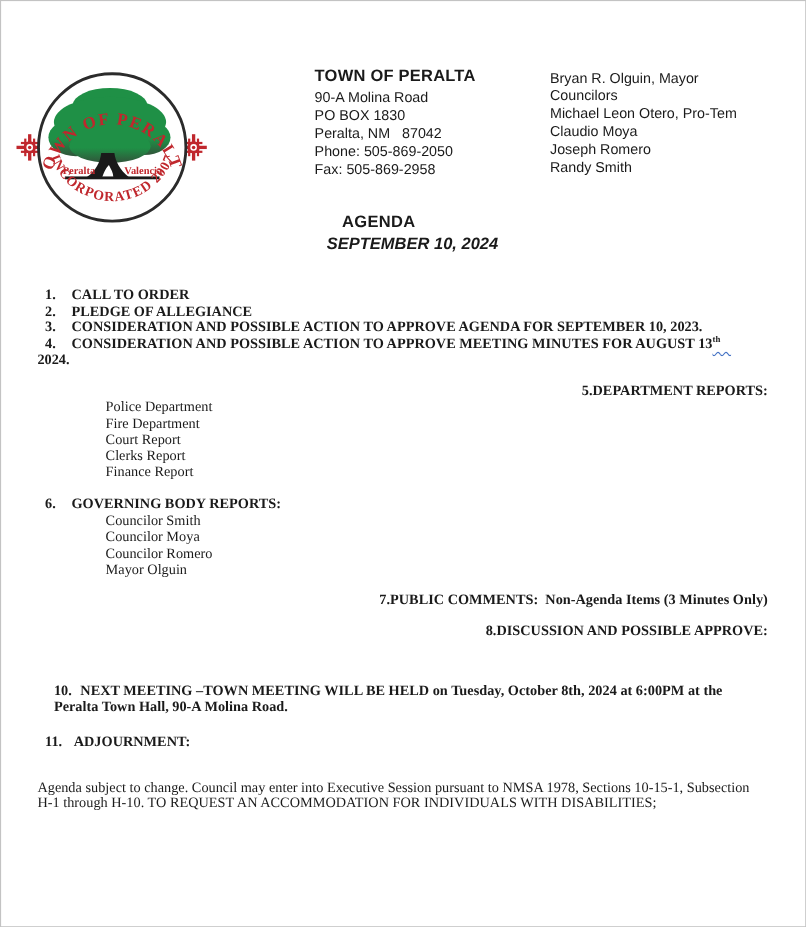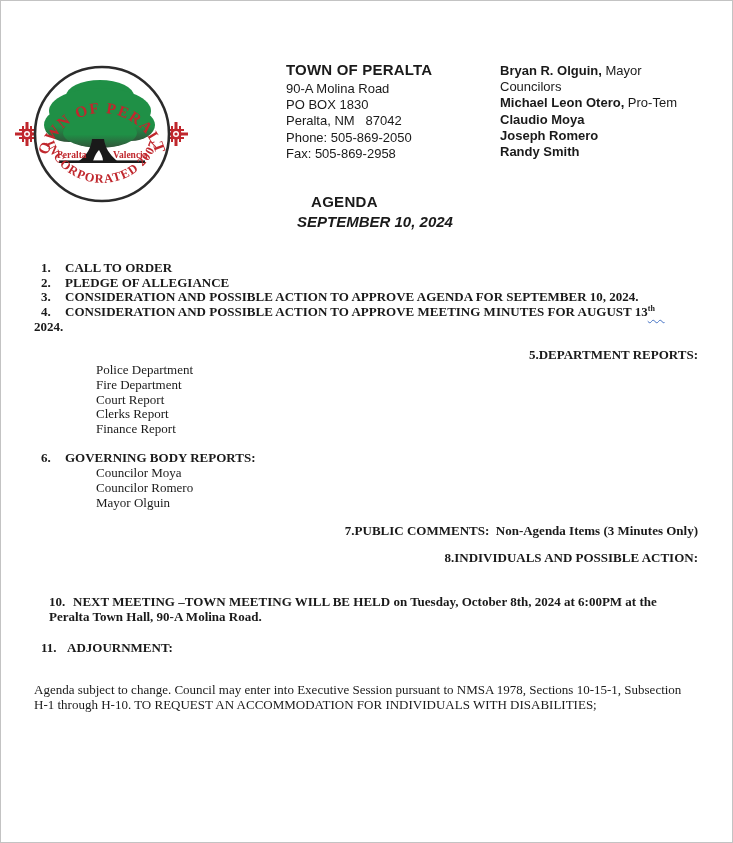--- a/index.html
+++ b/index.html
@@ -12,42 +12,42 @@
 
   
   .logo { position:absolute; left:12px; top:48px; width:178px; height:168px; }
 
   
   .hdr-center { position:absolute; left:285px; top:60px; font-family:"Liberation Sans",sans-serif; }
   .hdr-center .town { font-size:15px; font-weight:bold; letter-spacing:.2px; margin-bottom:3px; }
   .hdr-center .addr { font-size:13px; line-height:16.2px; }
   .hdr-right { position:absolute; left:499px; top:62px; font-family:"Liberation Sans",sans-serif;
                font-size:13px; line-height:16.2px; }
-  .hdr-right b { font-weight:bold; }
+  .hdr-right b { font-weight:normal; }
 
   
   .title-agenda { position:absolute; left:310px; top:192px; font-family:"Liberation Sans",sans-serif;
                   font-size:15px; font-weight:bold; letter-spacing:.3px; }
   .title-date   { position:absolute; left:296px; top:212px; font-family:"Liberation Sans",sans-serif;
                   font-size:15px; font-weight:bold; font-style:italic; }
 
   
   .body-col { position:absolute; left:33px; top:260px; width:664px; font-size:13px; line-height:14.7px; }
   .item { font-weight:bold; margin-left:7px; }
   .item .num { display:inline-block; min-width:24px; }
   .nowrap { white-space:nowrap; }
   .wrapline { font-weight:bold; margin-left:0; }
   sup.ord { font-size:8px; vertical-align:super; line-height:0; }
   .squiggle { text-decoration-line:underline; text-decoration-style:wavy;
               text-decoration-color:#4472c4; text-decoration-thickness:1px; text-underline-offset:3px; }
   .sublist { margin:1px 0 0 62px; font-weight:normal; }
   .sublist div { line-height:14.7px; }
   .mt13 { margin-top:13px;text-align:right; }
   .mt14 { margin-top:14px;font-family:Liberation Serif, serif; }
-  .mt29 { margin-top:29px; }
+  .mt29 { margin-top:40px; }
   .mt17 { margin-top:17px; }
   .item-10 { margin-left:15px; }
   .footer-note { margin-top:27px; font-weight:normal; }
 </style>
 </head>
 <body>
 
 <div class="page">
 
   <svg class="logo" viewBox="0 0 178 168">
@@ -127,44 +127,45 @@
 
   <div class="title-agenda">AGENDA</div>
   <div class="title-date">SEPTEMBER 10, 2024</div>
 
   <div class="body-col">
 
     <div class="item"><span class="num">1.</span><span>CALL TO ORDER</span></div>
 
     <div class="item"><span class="num">2.</span><span>PLEDGE OF ALLEGIANCE</span></div>
 
-    <div class="item nowrap"><span class="num">3.</span><span>CONSIDERATION AND POSSIBLE ACTION TO APPROVE AGENDA FOR SEPTEMBER 10, 2024.</span></div>
+    <div class="item nowrap"><span class="num">3.</span><span>CONSIDERATION AND POSSIBLE ACTION TO APPROVE AGENDA FOR SEPTEMBER 10, 2023.</span></div>
 
     <div class="item nowrap"><span class="num">4.</span><span>CONSIDERATION AND POSSIBLE ACTION TO APPROVE MEETING MINUTES FOR AUGUST 13</span><span class="squiggle"><sup class="ord">th</sup>&nbsp;&nbsp;&nbsp;</span></div>
     <div class="wrapline">2024.</div>
 
     <div class="item mt13"><span class="num">5.</span><span>DEPARTMENT REPORTS:</span></div>
     <div class="sublist">
       <div>Police Department</div>
       <div>Fire Department</div>
       <div>Court Report</div>
       <div>Clerks Report</div>
       <div>Finance Report</div>
     </div>
 
     <div class="item mt14"><span class="num">6.</span><span>GOVERNING BODY REPORTS:</span></div>
     <div class="sublist">
+      <div>Councilor Smith</div>
       <div>Councilor Moya</div>
       <div>Councilor Romero</div>
       <div>Mayor Olguin</div>
     </div>
 
     <div class="item mt13"><span class="num">7.</span><span>PUBLIC COMMENTS:&nbsp; Non-Agenda Items (3 Minutes Only)</span></div>
 
-    <div class="item mt13" style="margin-left:0;"><span class="num" style="min-width:20px;">8.</span><span>INDIVIDUALS AND POSSIBLE ACTION:</span></div>
+    <div class="item mt13" style="margin-left:0;"><span class="num" style="min-width:20px;">8.</span><span>DISCUSSION AND POSSIBLE APPROVE:</span></div>
 
     <div class="item mt29 item-10"><span class="num">10.</span><span>NEXT MEETING –TOWN MEETING WILL BE HELD on Tuesday, October 8th, 2024 at 6:00PM at the Peralta Town Hall, 90-A Molina Road.</span></div>
 
     <div class="item mt17"><span class="num" style="min-width:26px;">11.</span><span>ADJOURNMENT:</span></div>
 
     <div class="footer-note">Agenda subject to change. Council may enter into Executive Session pursuant to NMSA 1978, Sections 10-15-1, Subsection H-1 through H-10. TO REQUEST AN ACCOMMODATION FOR INDIVIDUALS WITH DISABILITIES;</div>
   </div>
 
 </div>
 

